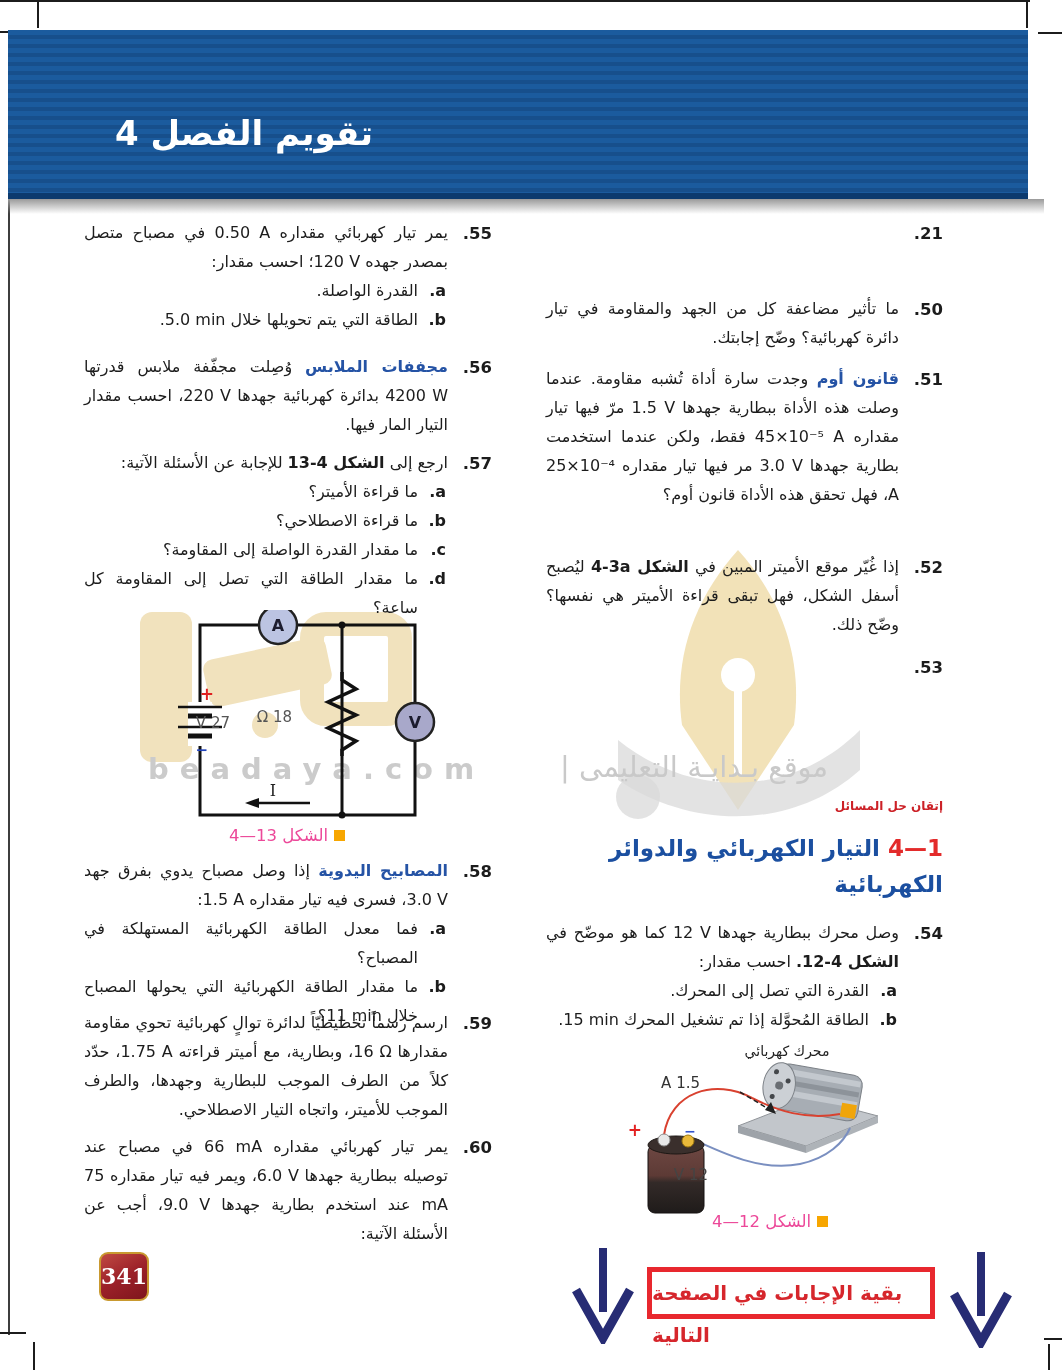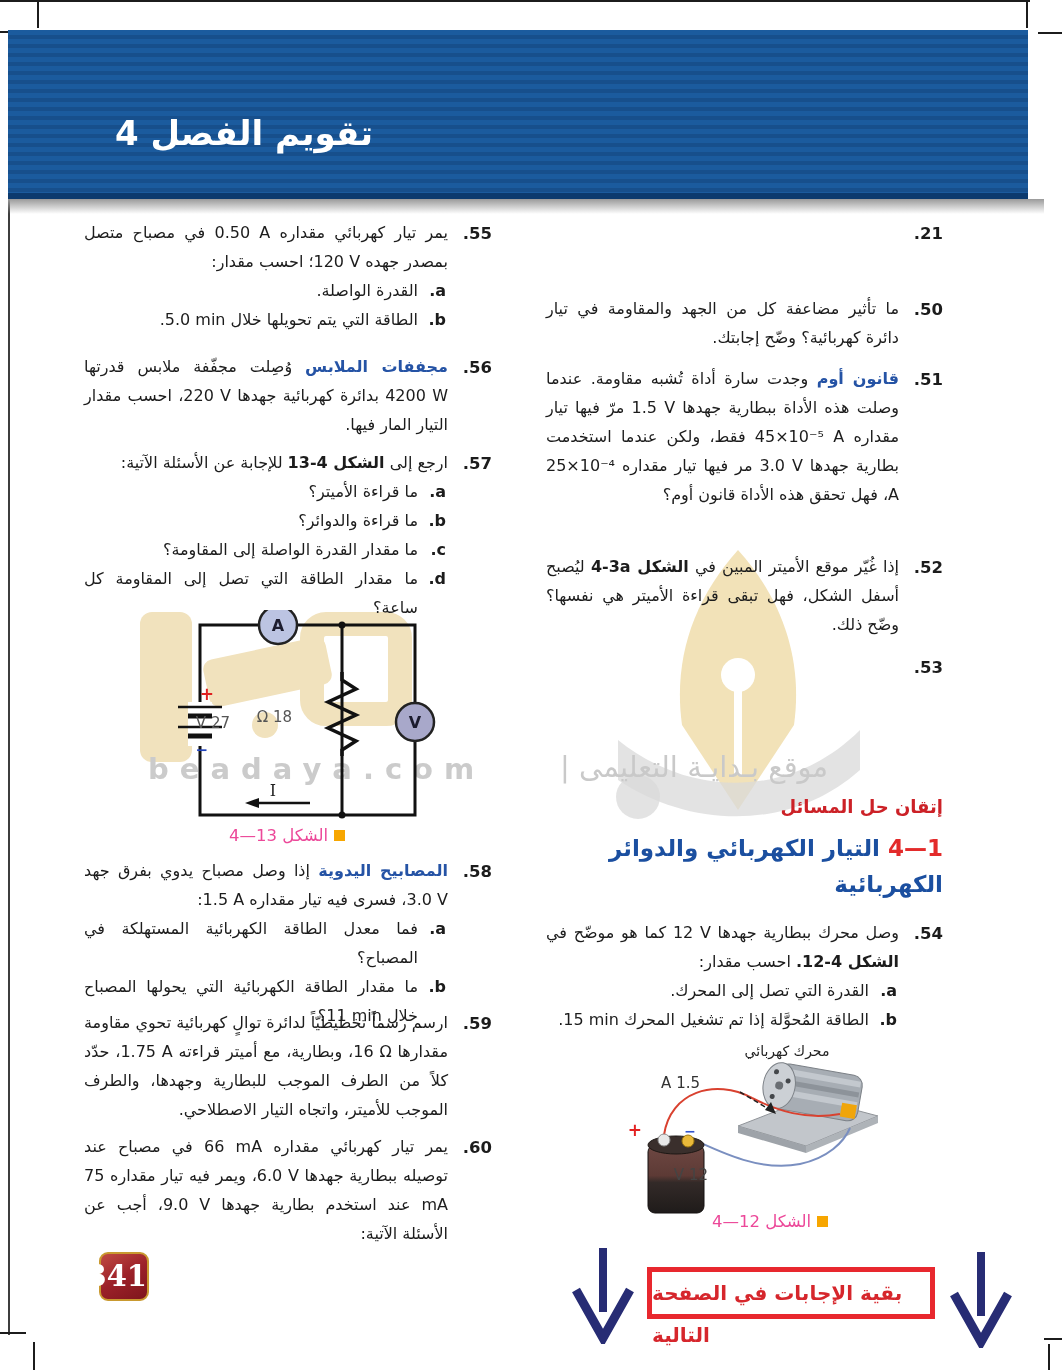--- a/index.html
+++ b/index.html
@@ -25,37 +25,37 @@
   #col-right{left:546px;width:397px;height:1120px;}
   #col-left{left:84px;width:408px;height:1120px;}
   .q{position:absolute;right:0;width:100%;}
   .qnum{position:absolute;right:0;top:1px;font-weight:bold;font-size:16.5px;}
   .qbody{margin-right:44px;text-align:justify;}
   .kw{font-weight:bold;color:#2553a5;}
   .bd{font-weight:bold;margin-top:40px;}
   .sub{margin-right:44px;position:relative;padding-right:30px;text-align:justify;}
   .sl{position:absolute;right:2px;top:0;font-weight:bold;}
   
-  #mastery{position:absolute;right:0;top:574px;font-size:18px;font-weight:bold;color:#cc2127;}
+  #mastery{position:absolute;right:0;top:574px;font-size:12px;font-weight:bold;color:#cc2127;}
   #section-title{position:absolute;right:0;top:612px;width:100%;color:#1b4fa0;font-size:23px;
         font-weight:bold;line-height:36px;}
   .sec-num{color:#e32b2b;}
   
   .figsvg{position:absolute;z-index:1;}
   .figcap{position:absolute;z-index:1;font-size:16.5px;font-weight:normal;color:#ec4899;direction:rtl;text-align:center;}
   .capsq{display:inline-block;width:11px;height:11px;background:#f7a600;margin-left:6px;}
   
   #notice{position:absolute;left:647px;top:1267px;width:288px;height:52px;z-index:1;
         border:5px solid #e8282e;box-sizing:border-box;text-align:left;}
   #notice span{color:#d6262c;font-weight:bold;font-size:20px;line-height:42px;}
   
   #badge{position:absolute;left:99px;top:1252px;width:50px;height:49px;z-index:1;border-radius:9px;
         background:linear-gradient(150deg,#c04a42 0%,#9c2129 50%,#7e151c 100%);
         border:2px solid #c9992f;box-sizing:border-box;text-align:center;}
-  #badge span{color:#fff;font-weight:bold;font-size:29px;line-height:45px;font-family:"DejaVu Serif",serif;}
+  #badge span{color:#fff;font-weight:bold;font-size:22px;line-height:45px;font-family:"DejaVu Serif",serif;}
 </style>
 </head>
 <body>
 
 <div id="page">
 
   <div class="mark" style="left:0;top:0;width:1030px;height:2px;"></div>
   <div class="mark" style="left:37px;top:0;width:2px;height:28px;"></div>
   <div class="mark" style="left:0;top:31px;width:22px;height:2px;"></div>
   <div class="mark" style="left:1026px;top:0;width:2px;height:28px;"></div>
@@ -194,21 +194,21 @@
         <span class="kw">مجففات الملابس</span><span> وُصِلت مجفّفة ملابس قدرتها ⁦4200 W⁩ بدائرة كهربائية جهدها ⁦220 V⁩، احسب مقدار التيار المار فيها.</span>
       </div>
     </div>
 
     <div class="q" style="top:230px;">
       <span class="qnum">57.</span>
       <div class="qbody">
         <span>ارجع إلى </span><span class="bd">الشكل ⁦13-4⁩</span><span> للإجابة عن الأسئلة الآتية:</span>
       </div>
       <div class="sub"><span class="sl">a.</span><span>ما قراءة الأميتر؟</span></div>
-      <div class="sub"><span class="sl">b.</span><span>ما قراءة والدوائر؟</span></div>
+      <div class="sub"><span class="sl">b.</span><span>ما قراءة الاصطلاحي؟</span></div>
       <div class="sub"><span class="sl">c.</span><span>ما مقدار القدرة الواصلة إلى المقاومة؟</span></div>
       <div class="sub"><span class="sl">d.</span><span>ما مقدار الطاقة التي تصل إلى المقاومة كل ساعة؟</span></div>
     </div>
 
     <div class="q" style="top:638px;">
       <span class="qnum">58.</span>
       <div class="qbody">
         <span class="kw">المصابيح اليدوية</span><span> إذا وصل مصباح يدوي بفرق جهد ⁦3.0 V⁩، فسرى فيه تيار مقداره ⁦1.5 A⁩:</span>
       </div>
       <div class="sub"><span class="sl">a.</span><span>فما معدل الطاقة الكهربائية المستهلكة في المصباح؟</span></div>

